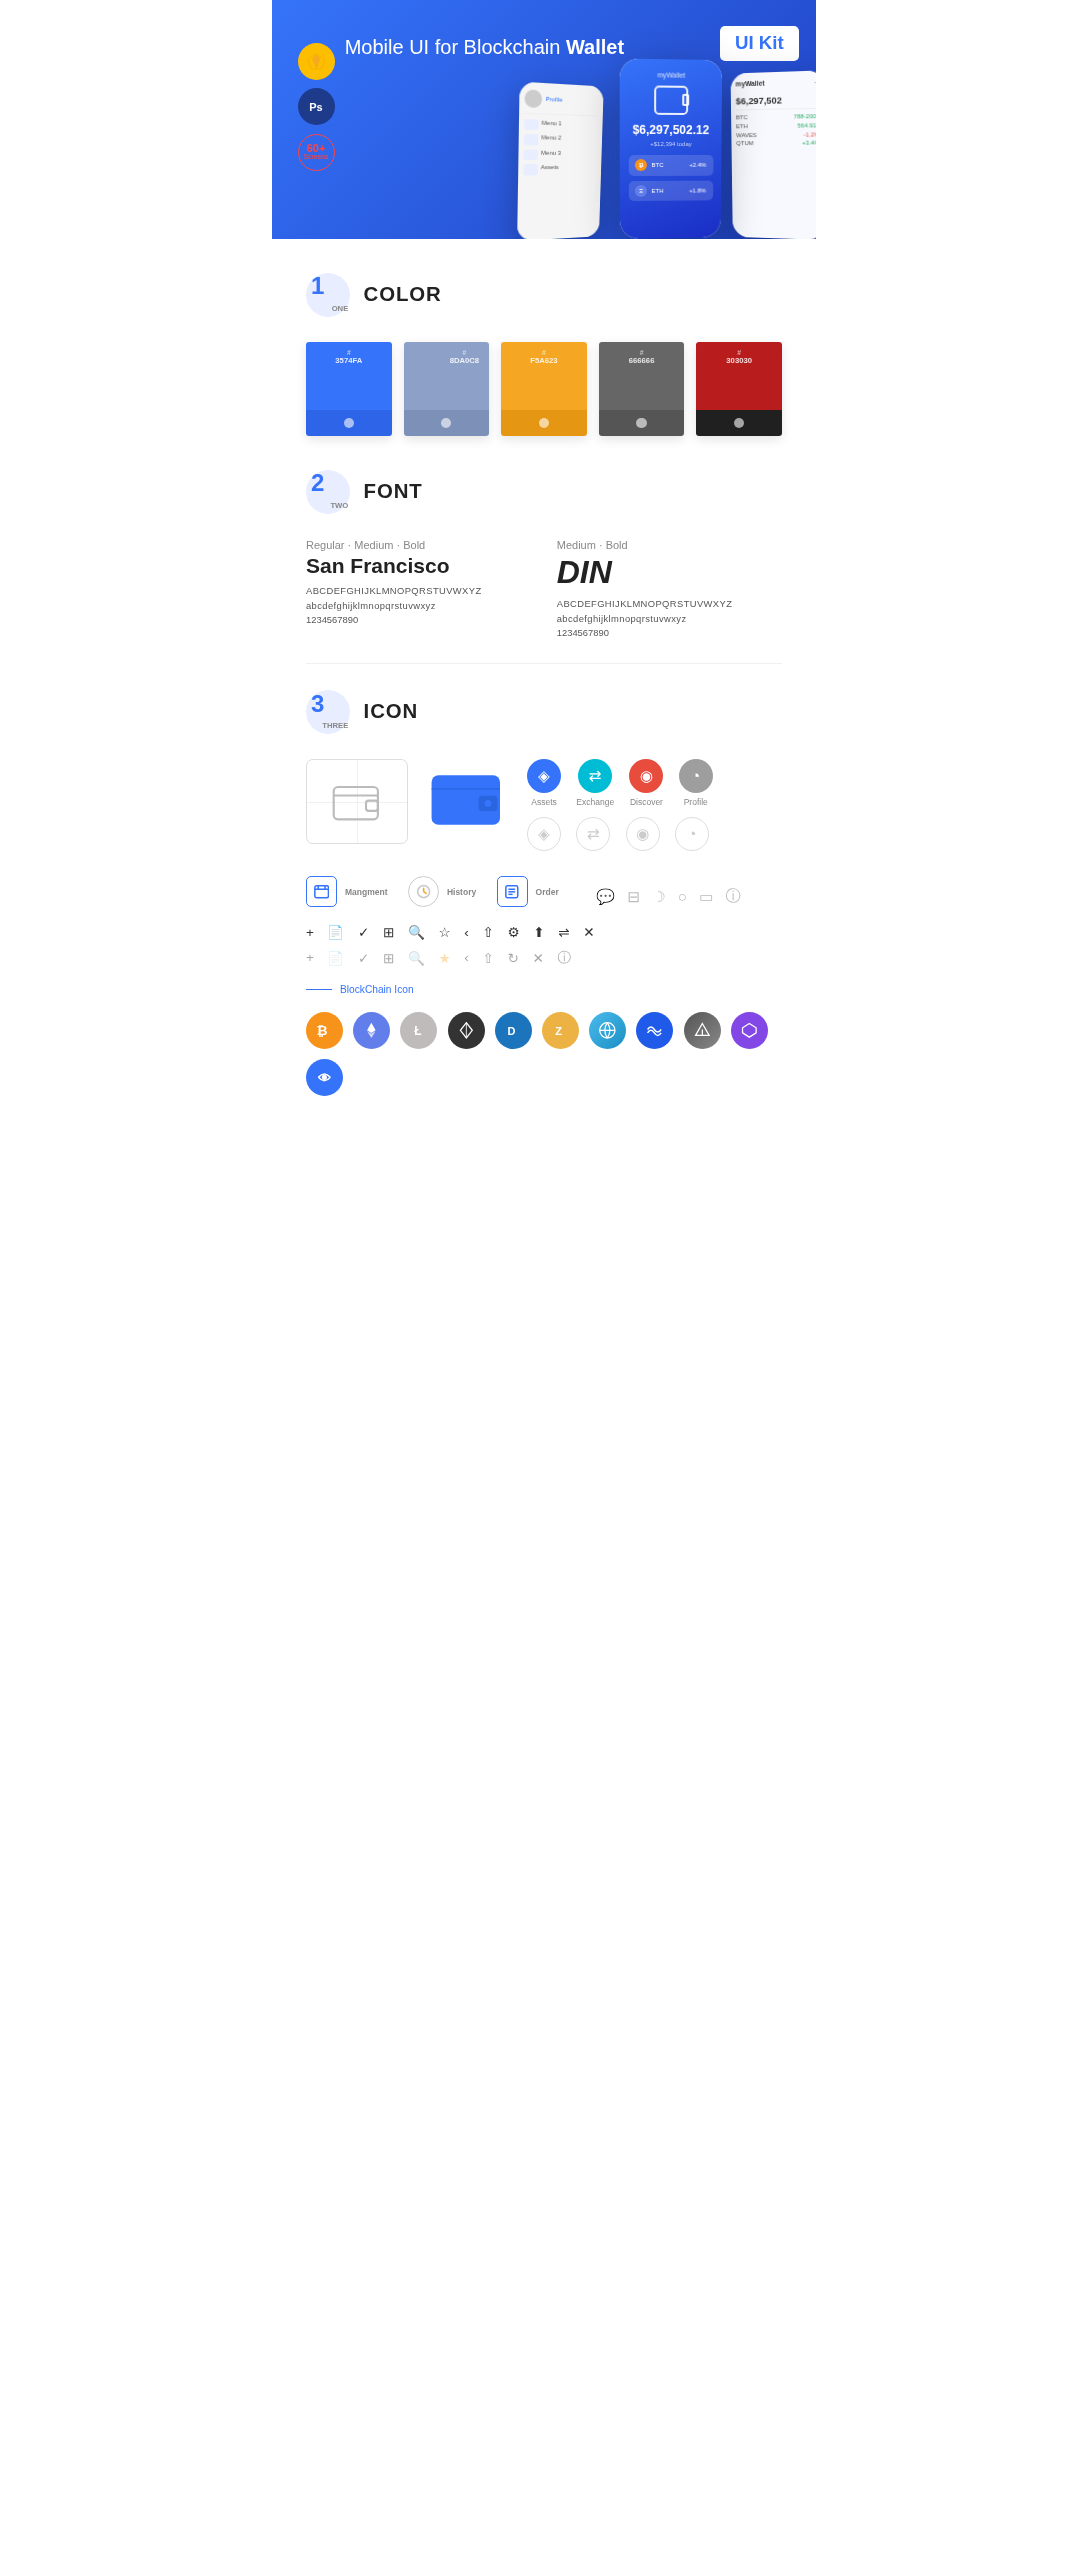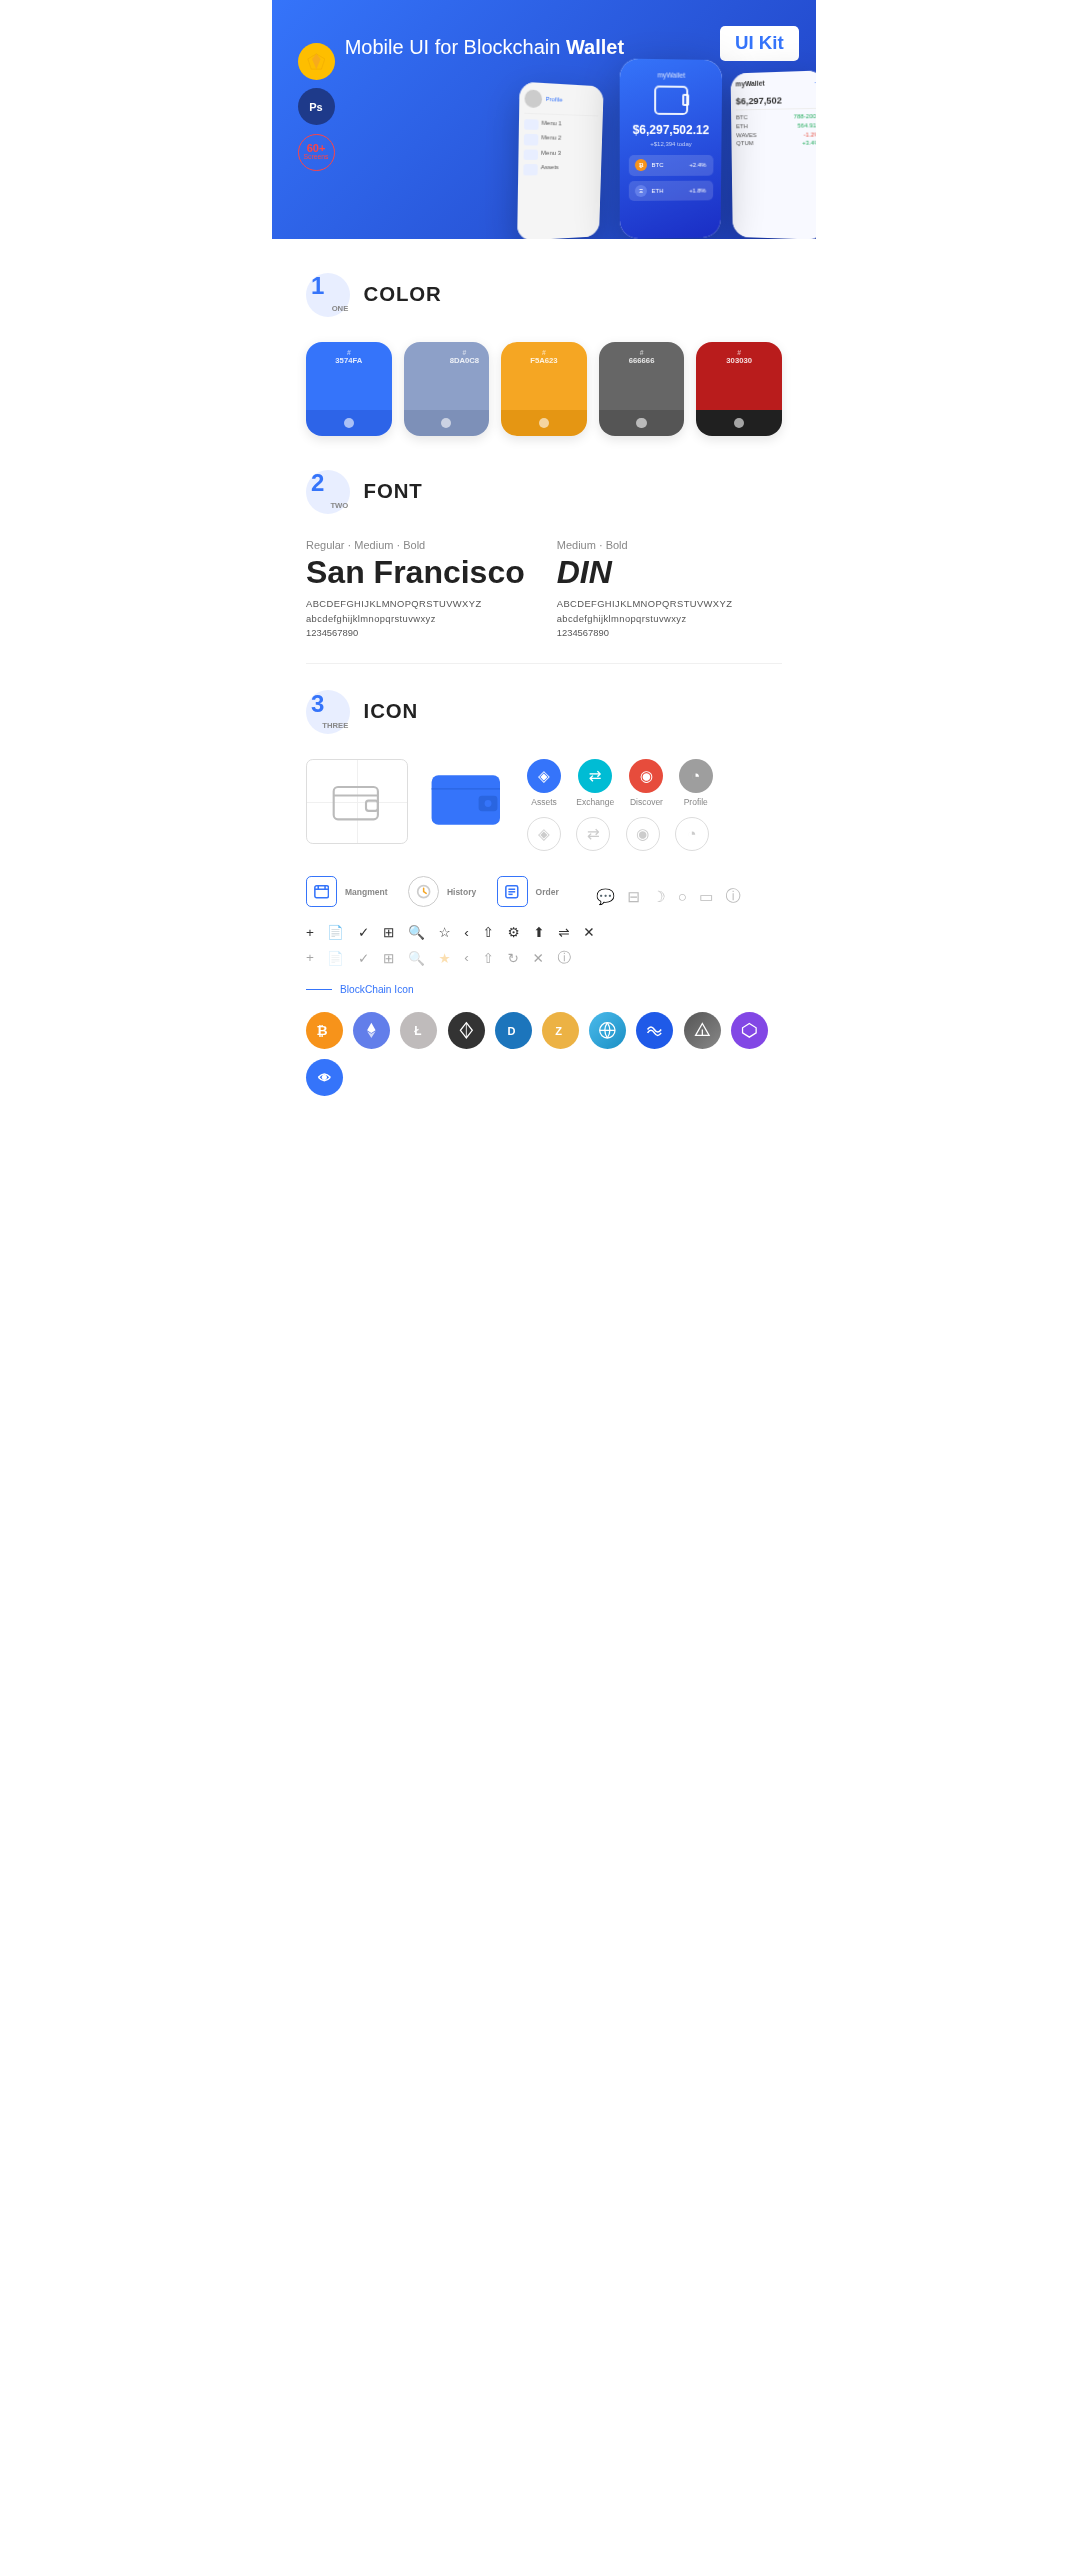--- a/index.html
+++ b/index.html
@@ -97,21 +97,21 @@
     }
 
     
     .colors-row {
       display: flex;
       gap: 12px;
       margin-bottom: 34px;
     }
     .color-swatch {
       width: 94px;
-      border-radius: 16px;
+      border-radius: 3px;
       overflow: hidden;
       box-shadow: 0 3.4px 10.2px rgba(0,0,0,0.1);
     }
     .color-top {
       height: 68px;
       display: flex;
       flex-direction: column;
       align-items: center;
       justify-content: flex-start;
       padding-top: 6.8px;
@@ -132,21 +132,21 @@
       height: 10.2px;
       border-radius: 50%;
       background: rgba(255,255,255,0.6);
     }
     .font-grid {
       display: grid;
       grid-template-columns: 1fr 1fr;
       gap: 25.5px;
     }
     .font-name {
-      font-size: 32px;
+      font-size: 21px;
       font-weight: 800;
       color: #222;
       margin-bottom: 6.8px;
     }
     .font-name-din {
       font-size: 32px;
       font-weight: 700;
       font-style: italic;
       color: #222;
       margin-bottom: 6.8px;

